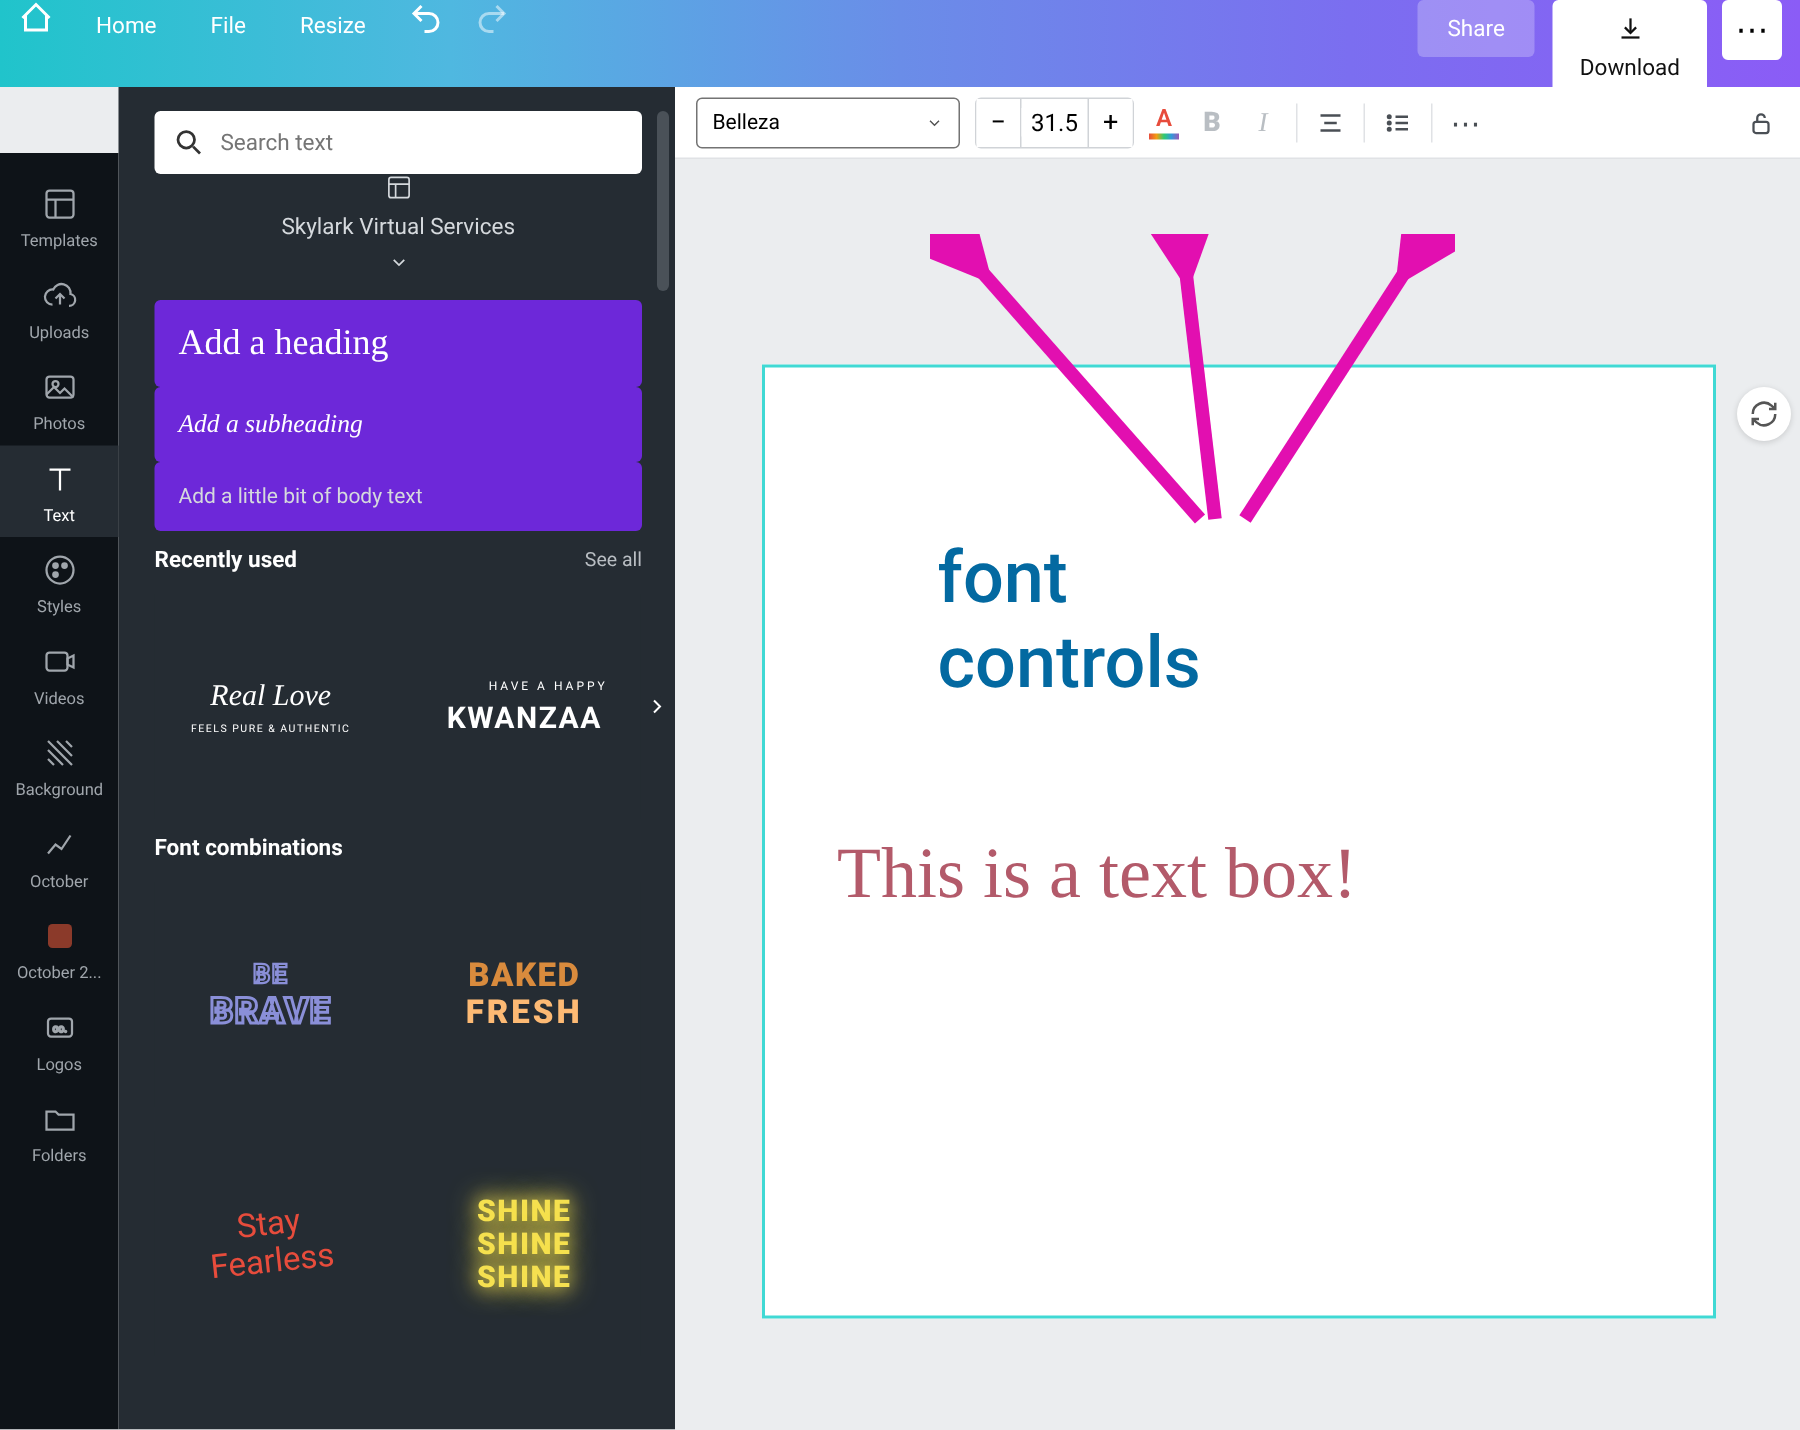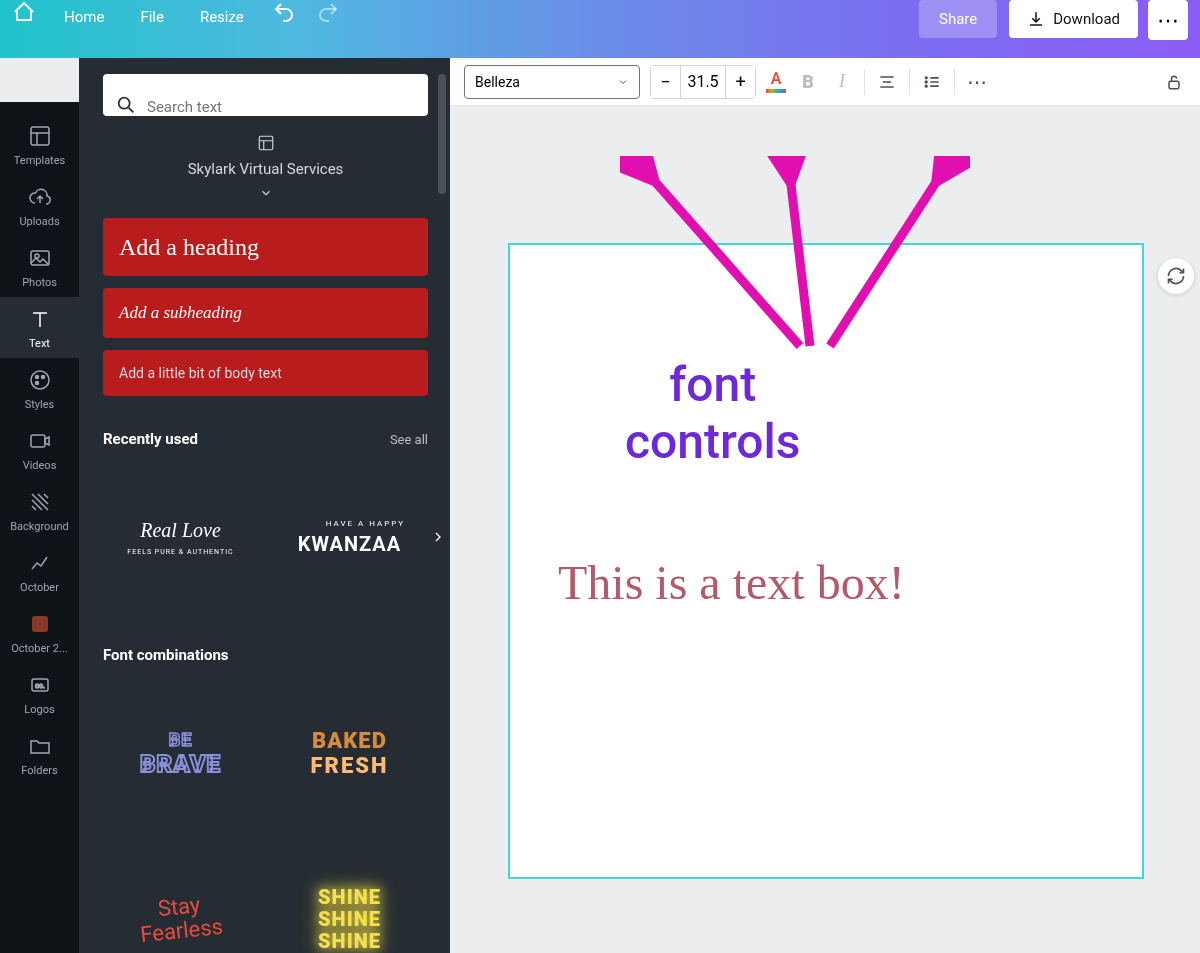--- a/index.html
+++ b/index.html
@@ -5,43 +5,43 @@
 * { margin:0; padding:0; box-sizing:border-box; font-family:-apple-system,BlinkMacSystemFont,"Segoe UI",Roboto,sans-serif; }
 body { width:1200px; height:953px; overflow:hidden; background:#ebedef; }
 
 
 .topbar { height:58px; background:linear-gradient(90deg,#20c4cb 0%,#4fb8e0 25%,#6a8de8 50%,#7b6ef0 75%,#8b5cf6 100%); display:flex; align-items:flex-start; padding:0 12px; color:#fff; }
 .topbar .home-icon { width:24px; height:24px; margin-right:10px; }
 .topbar .menu-item { padding:8px 18px; font-size:15px; cursor:pointer; }
 .topbar .spacer { flex:1; }
 .topbar .undo,.topbar .redo { width:24px; height:24px; margin:0 10px; cursor:pointer; }
 .topbar .share-btn { background:rgba(255,255,255,0.25); color:#fff; border:none; padding:10px 20px; border-radius:4px; font-size:15px; margin-right:12px; cursor:pointer; }
-.topbar .download-btn { background:#fff; color:#111; border:none; padding:10px 18px; border-radius:4px; font-size:15px; display:flex; align-items:center; gap:8px; cursor:pointer; margin-right:10px; }
+.topbar .download-btn { background:#fff; color:#111; border:none; padding:10px 18px; border-radius:4px; font-size:15px; display:flex; align-items:center; gap:8px; cursor:pointer; margin-right:10px;flex-direction:column; }
 .topbar .more-btn { background:#fff; border:none; width:40px; height:40px; border-radius:4px; font-size:22px; cursor:pointer; }
 
 
 .main { display:flex; height:895px; }
 
 
 .rail { width:79px; background:#0e1318; display:flex; flex-direction:column; align-items:center; padding-top:12px;margin-top:44px; }
 .rail-item { width:79px; padding:10px 0 8px; text-align:center; color:#a0a6ac; font-size:11px; cursor:pointer; }
 .rail-item.active { background:#252c33; color:#fff; }
 .rail-item .icon { width:24px; height:24px; margin:0 auto 6px; display:block; }
 
 
 .panel { width:371px; background:#252c33; color:#fff; padding:16px 22px 0 24px; overflow:hidden; position:relative; }
-.search { background:#fff; border-radius:4px; height:42px; display:flex; align-items:flex-end; padding:0 12px; margin-bottom:18px; }
+.search { background:#fff; border-radius:4px; height:42px; display:flex; align-items:center; padding:0 12px; }
 .search input { border:none; outline:none; font-size:15px; flex:1; color:#333; }
 .search .sicon { width:22px; height:22px; margin-right:10px; color:#333; }
 .brand-row { display:flex; align-items:center; gap:8px; color:#d5d9dd; font-size:15px; margin-bottom:18px; cursor:pointer;flex-direction:column; }
-.text-btn { background:#b91c1c; border-radius:4px; padding:0 16px; height:58px; display:flex; align-items:center; margin-bottom:12px; cursor:pointer; }
+.text-btn { background:#6d28d9; border-radius:4px; padding:0 16px; height:58px; display:flex; align-items:center; margin-bottom:0; cursor:pointer; }
 .text-btn.heading { font-family:"Georgia",serif; font-size:24px; }
 .text-btn.subheading { font-family:"Brush Script MT",cursive; font-size:17px; font-style:italic; height:50px; }
 .text-btn.body { font-size:14px; height:46px; color:#d5d9dd; }
-.section-head { display:flex; justify-content:space-between; align-items:center; margin:34px 0 14px; }
+.section-head { display:flex; justify-content:space-between; align-items:center; margin:10px 0 14px; }
 .section-head h3 { font-size:15px; font-weight:700; }
 .section-head .seeall { font-size:13px; color:#b9bec3; cursor:pointer; }
 .thumbs { display:flex; gap:14px; position:relative; }
 .thumb { width:155px; height:150px; background:#252c33; display:flex; flex-direction:column; align-items:center; justify-content:center; cursor:pointer; text-align:center; color:#fff; }
 .thumb .t1 { font-family:"Georgia",serif; font-size:20px; font-style:italic; }
 .thumb .t1s { font-size:7px; letter-spacing:1px; margin-top:6px; }
 .thumb .t2a { font-size:8px; letter-spacing:2px;padding-left:32px; }
 .thumb .t2b { font-size:20px; letter-spacing:1px; font-weight:700; margin-top:4px; }
 .thumb .t3a { font-size:18px; letter-spacing:1px; -webkit-text-stroke:1.5px #8a8fd8; color:transparent; font-weight:800; }
 .thumb .t3b { font-size:24px; letter-spacing:1px; -webkit-text-stroke:2px #8a8fd8; color:transparent; font-weight:900; }
@@ -70,21 +70,21 @@
 .text-color-icon .bar { width:20px; height:4px; background:linear-gradient(90deg,#e74c3c,#f39c12,#2ecc71,#3498db,#9b59b6); margin-top:2px; }
 .lock-icon { margin-left:auto; }
 
 
 .canvas { position:absolute; left:58px; top:185px; width:636px; height:636px; background:#fff; border:2px solid #40d9d4; }
 .canvas .textbox { position:absolute; left:48px; top:310px; font-family:"Georgia",serif; font-size:48px; color:#b35a6a; }
 
 
 .annot { position:absolute; pointer-events:none; }
 .annot svg { position:absolute; }
-.annot-label { position:absolute; left:175px; top:250px; font-size:48px; color:#6d28d9; font-weight:500;text-align:center; }
+.annot-label { position:absolute; left:175px; top:250px; font-size:48px; color:#0369a1; font-weight:500; }
 
 
 .refresh-btn { position:absolute; right:6px; top:200px; width:36px; height:36px; background:#fff; border-radius:50%; box-shadow:0 1px 4px rgba(0,0,0,0.15); display:flex; align-items:center; justify-content:center; cursor:pointer; }
 </style>
 </head>
 <body>
 
 <div class="topbar">
   <svg class="home-icon" viewBox="0 0 24 24" fill="none" stroke="#fff" stroke-width="2">
       <path d="M3 12 12 3l9 9"></path>

